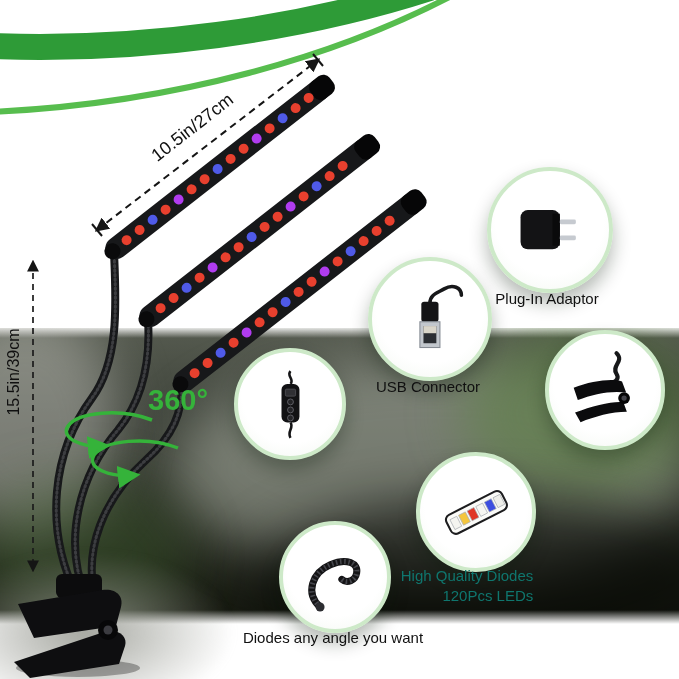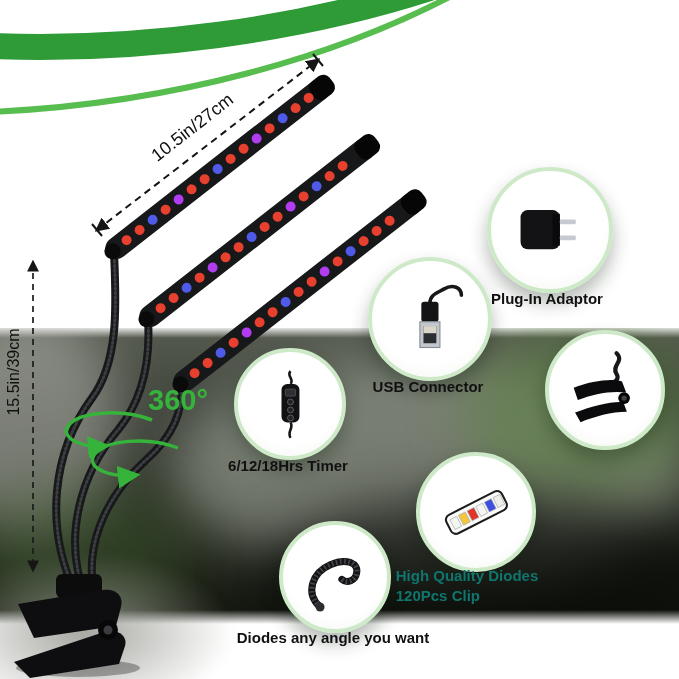--- a/index.html
+++ b/index.html
@@ -37,22 +37,22 @@
   
   .callout{
     position:absolute;border-radius:50%;z-index:4;
     background:radial-gradient(circle at 50% 42%,#ffffff 60%,#f1f6ef 100%);
     border:4px solid #cde9c8;
     box-shadow:0 10px 18px rgba(10,25,10,.30);
     display:flex;align-items:center;justify-content:center;
   }
   .callout svg{width:74%;height:74%;}
   .clabel{
-    position:absolute;z-index:5;text-align:left;transform:translateX(-50%);
-    font-weight:700;font-size:15px;line-height:1.32;color:#101010;white-space:nowrap;
+    position:absolute;z-index:5;text-align:right;transform:translateX(-50%);
+    font-weight:400;font-size:15px;line-height:1.32;color:#101010;white-space:nowrap;
   }
   .clabel.white{color:#0f766e;}
 </style>
 </head>
 <body>
 
 <div class="stage">
 
   <div class="dark-band">
     <div class="blob blob-light"></div>
@@ -218,27 +218,24 @@
   </div>
 
   <div class="clabel" style="left:547px;top:289px">
     <div>Plug-In Adaptor</div>
   </div>
 
   <div class="clabel" style="left:428px;top:377px">
     <div>USB Connector</div>
   </div>
 
-  <div class="clabel" style="left:288px;top:456px">
-    <div>6/12/18Hrs Timer</div>
-  </div>
 
 
   <div class="clabel white" style="left:467px;top:566px">
     <div>High Quality Diodes</div>
-    <div>120Pcs Clip</div>
+    <div>120Pcs LEDs</div>
   </div>
 
   <div class="clabel" style="left:333px;top:628px">
     <div>Diodes any angle you want</div>
   </div>
 
 </div>
 
 </body></html>

